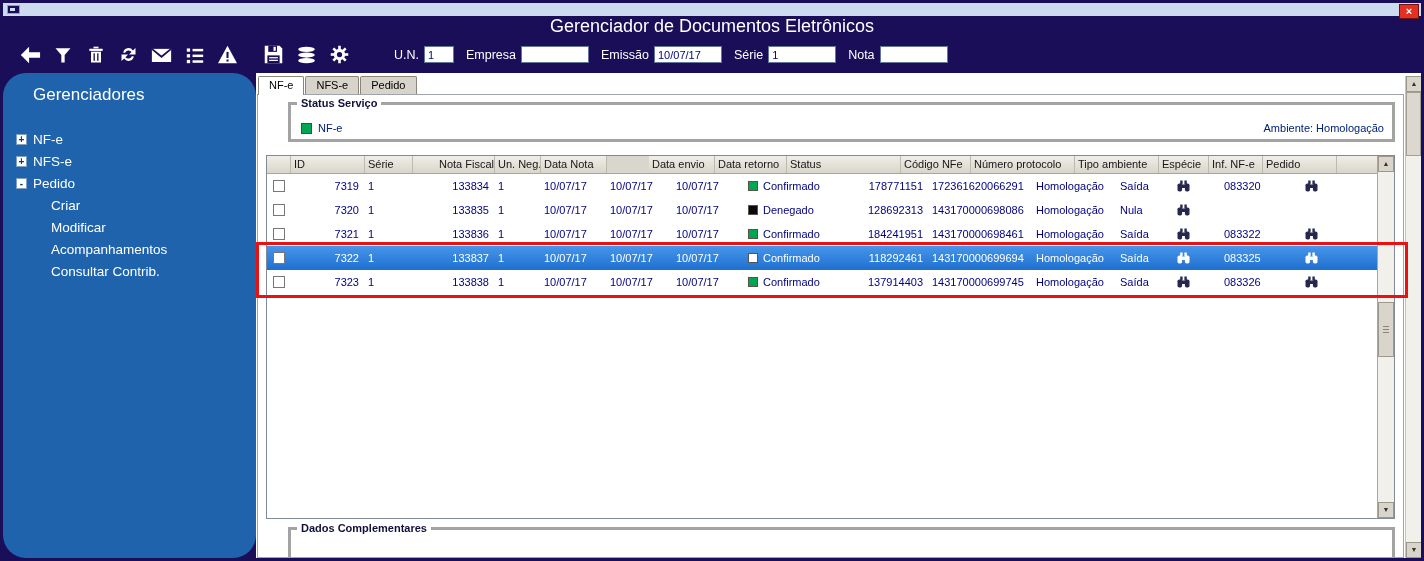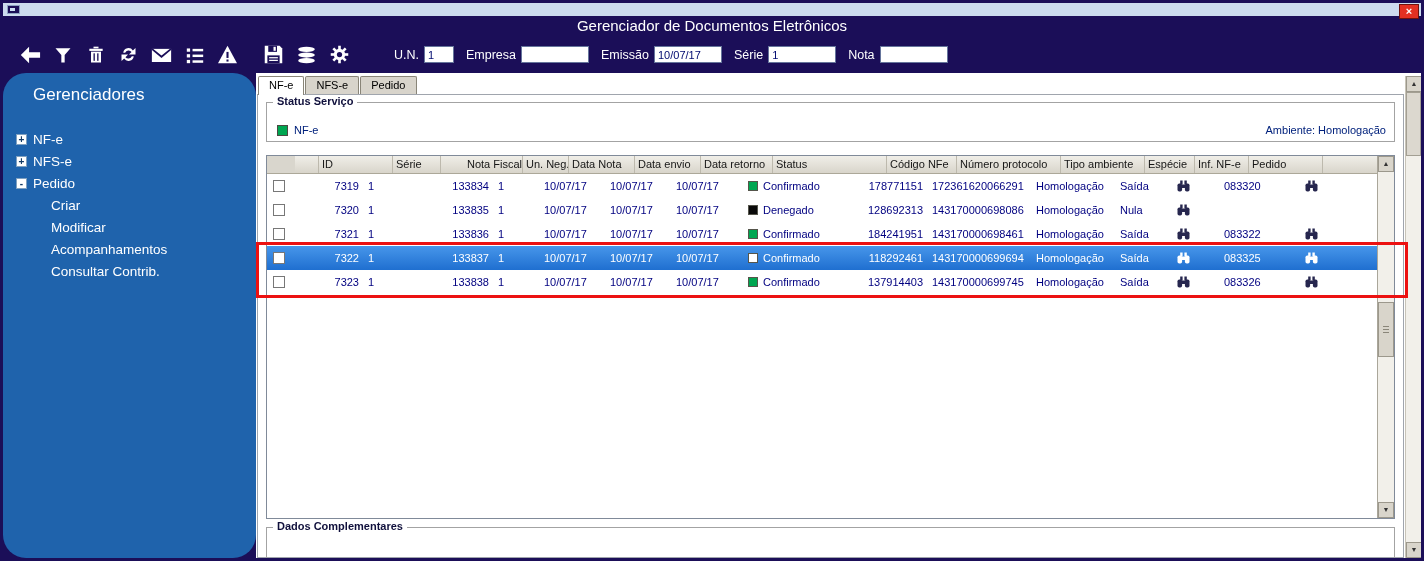--- a/index.html
+++ b/index.html
@@ -6,21 +6,21 @@
   body { font-family:"Liberation Sans", sans-serif; background:#888; }
   .window { position:relative; width:1424px; height:561px; background:#1b0e58; overflow:hidden; }
 
   
   .top-strip { position:absolute; top:3px; left:3px; right:3px; height:13px; background:#ccdbee; }
   .app-icon { position:absolute; top:5px; left:7px; width:13px; height:9px; background:#1b0e58; border:1px solid #8fa3c4; }
   .app-icon::after { content:""; position:absolute; left:2px; top:2px; width:5px; height:3px; background:#cfe0f4; }
   .close-btn { position:absolute; top:4px; right:5px; width:20px; height:15px; background:#e33022; color:#fff;
     font-size:11px; line-height:13px; text-align:center; border:1px solid #70120d; font-weight:bold; z-index:6; }
   .title-bar { position:absolute; top:16px; left:3px; right:3px; height:20px; background:#1b0e58; color:#fff;
-    font-size:15px; line-height:20px; text-align:center; }
+    font-size:18px; line-height:20px; text-align:center; }
 
   
   .toolbar { position:absolute; top:36px; left:3px; right:3px; height:37px; background:#1b0e58;
     display:flex; align-items:center; padding-left:10px; }
   .tbicon { width:27px; height:26px; margin:0 3px; display:flex; align-items:center; justify-content:center; }
   .tbicon svg { display:block; }
   .gap-before { margin-left:16px; }
   .tb-fields { display:flex; align-items:center; margin-left:26px; }
   .tb-label { color:#fff; font-size:12.5px; margin:0 5px 0 12px; white-space:nowrap; }
   .tb-input { height:17px; border:1px solid #66759c; background:#fff; color:#000a70; font-size:11px; padding:0 3px; }
@@ -38,33 +38,33 @@
   .expand { position:absolute; left:13px; top:5px; width:11px; height:11px; background:#fff; border:1px solid #7fa0c0;
     color:#123a66; font-size:10px; line-height:9px; text-align:center; font-weight:bold; }
 
   .main { flex:1; background:#fff; position:relative; overflow:hidden; }
   .tabs { position:absolute; top:3px; left:2px; display:flex; z-index:3; }
   .tab { height:18px; line-height:17px; padding:0 10px; font-size:11px; color:#000; background:#d8d4cb;
     border:1px solid #898578; border-bottom:none; margin-right:1px; border-radius:2px 2px 0 0; }
   .tab.active { background:#fff; height:19px; }
   .tab-page { position:absolute; top:21px; left:1px; right:17px; bottom:0; background:#fff; border:1px solid #a0a5ad; }
 
-  .groupbox { position:absolute; border:1px solid #a3a3a3; }
+  .groupbox { position:absolute; border:3px solid #a3a3a3;margin-left:22px; }
   .gb-legend { position:absolute; top:-8px; left:6px; background:#fff; padding:0 4px; font-size:11px; font-weight:bold; color:#10103c; }
   .status-group { top:7px; left:8px; right:8px; height:40px; }
   .sg-content { position:absolute; left:10px; right:8px; bottom:5px; display:flex; justify-content:space-between;
     align-items:center; font-size:11px; color:#00217c; }
   .sg-left { display:flex; align-items:center; }
   .svc-square { width:11px; height:11px; border:1px solid #4a4a42; margin-right:6px; }
   .dados-group { top:432px; left:8px; right:8px; height:60px; }
 
   
   .grid { position:absolute; top:60px; left:8px; right:8px; height:364px; border:1px solid #808a99; background:#fff; }
   .header-row { position:absolute; top:0; left:0; right:17px; height:18px; display:flex; overflow:hidden;
-    border-bottom:1px solid #aca899; background:#d9d6cd;padding-left:28px; }
+    border-bottom:1px solid #aca899; background:#d9d6cd; }
   .hcell { flex:none; height:18px; padding:2px 0 0 3px; font-size:11px; color:#161616;
     background:linear-gradient(#f0eee8,#d7d3c9); border-right:1px solid #bdb9ad; overflow:hidden; white-space:nowrap; }
   .table-body { position:absolute; top:18px; left:0; right:17px; bottom:0; overflow:hidden; background:#fff; }
   .trow { display:flex; height:24px; color:#000080; font-size:11px; }
   .trow.selected { background:linear-gradient(#4796ea,#1f6fd0); color:#fff; }
   .tcell { flex:none; display:flex; align-items:center; padding:0 3px; overflow:hidden; white-space:nowrap; }
   .tcell.num { justify-content:flex-end; padding-right:6px; }
   .c-status .status-box { width:10px; height:10px; border:1px solid #55554b; margin-right:5px; flex:none; }
   .c-inf_nfe, .c-pedido_doc { padding-left:10px; }
   .doc-icon { color:#26264e; display:inline-flex; }
@@ -243,21 +243,21 @@
         </div>
 
         <div class="grid">
           <div class="header-row">
               <div class="hcell" style="width: 24px;"></div>
               <div class="hcell" style="width: 74px;">ID</div>
               <div class="hcell" style="width: 48px;">Série</div>
               <div class="hcell" style="width: 82px; text-align: right;">Nota Fiscal</div>
               <div class="hcell" style="width: 46px;">Un. Neg.</div>
               <div class="hcell" style="width: 66px;">Data Nota</div>
-              <div class="hcell" style="width: 66px;">Data envio</div>
+              <div class="hcell" style="width: 66px; margin-left: 42px;">Data envio</div>
               <div class="hcell" style="width: 72px;">Data retorno</div>
               <div class="hcell" style="width: 114px;">Status</div>
               <div class="hcell" style="width: 70px;">Código NFe</div>
               <div class="hcell" style="width: 104px;">Número protocolo</div>
               <div class="hcell" style="width: 84px;">Tipo ambiente</div>
               <div class="hcell" style="width: 50px;">Espécie</div>
               <div class="hcell" style="width: 54px;">Inf. NF-e</div>
               <div class="hcell" style="width: 74px;">Pedido</div>
               <div class="hcell" style="width: 82px;"></div>
             </div>

